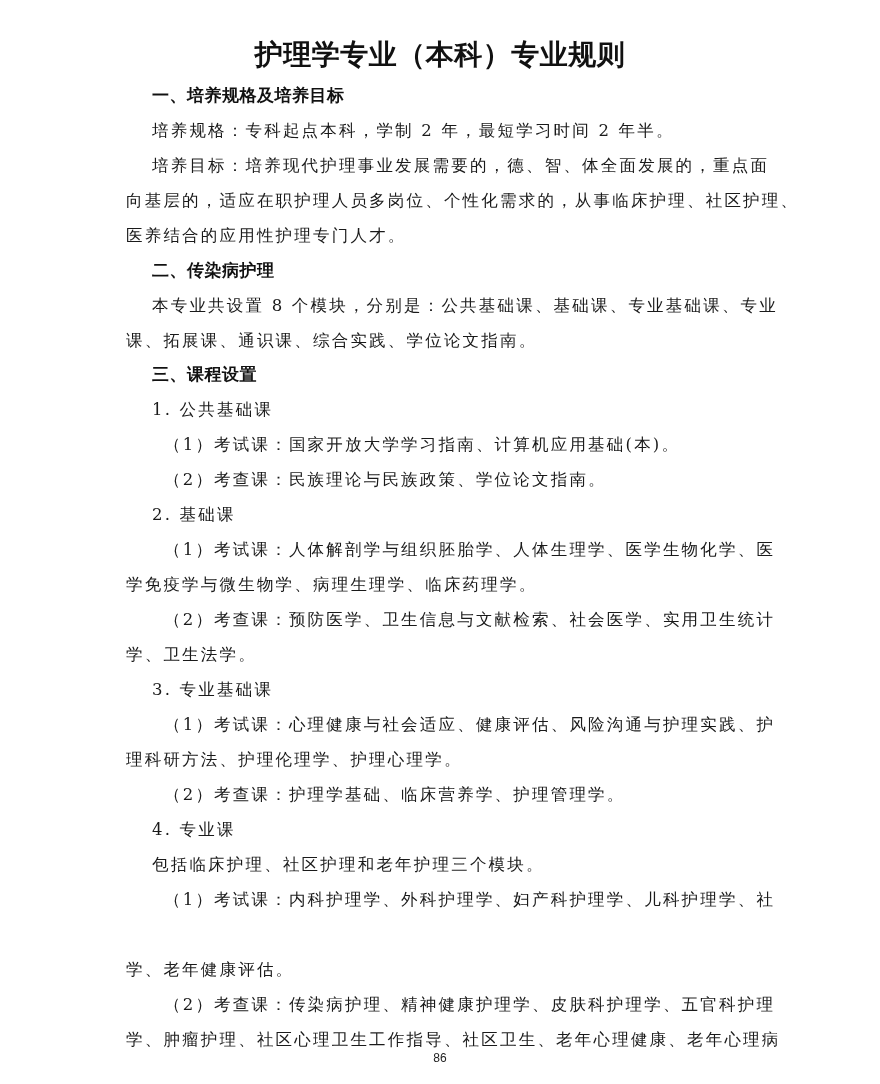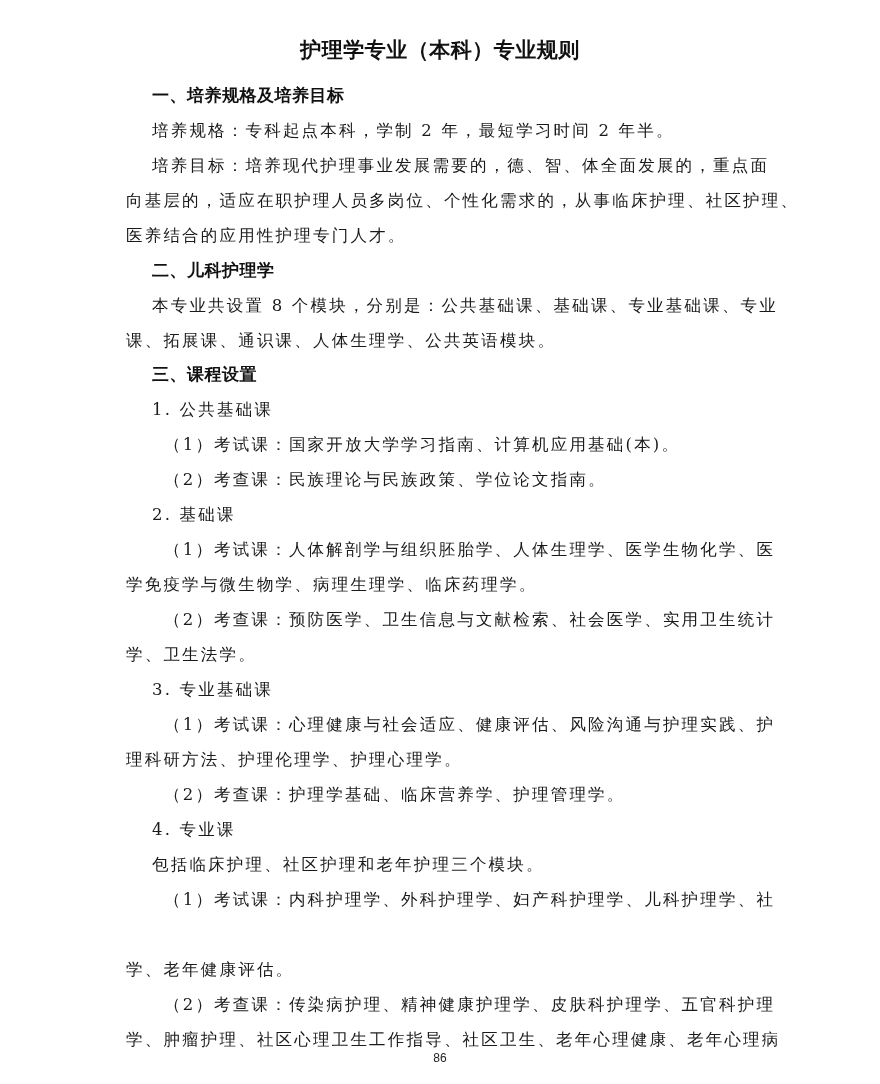--- a/index.html
+++ b/index.html
@@ -1,21 +1,21 @@
 <!DOCTYPE html>
 <html><head>
 <meta charset="utf-8">
 <style>
   html, body { margin: 0; padding: 0; background: #ffffff; }
   body { width: 880px; height: 1084px; position: relative; overflow: hidden;
          font-family: "DejaVu Serif", "Liberation Serif", serif; color: #1a1a1a; }
   .page { position: absolute; left: 0; top: 0; width: 880px; height: 1084px; background: #fff; }
   .title { position: absolute; top: 36px; left: 0; width: 880px; text-align: center;
            font-family: "DejaVu Sans", "Liberation Sans", sans-serif; font-weight: bold;
-           font-size: 21px; letter-spacing: 0.5px; color: #111; }
+           font-size: 28px; letter-spacing: 0.5px; color: #111; }
   .line { position: absolute; white-space: nowrap; font-size: 16.5px; letter-spacing: 2.2px; text-align: center; }
   .h { font-family: "DejaVu Sans", "Liberation Sans", sans-serif; font-weight: bold;
        font-size: 17px; letter-spacing: 0.5px; color: #111; }
   .indent { left: 152px; }
   .noindent { left: 126px; }
   .sub { left: 164px; }
   .pnum { position: absolute; top: 1051px; left: 0; width: 880px; text-align: center;
           font-family: "Liberation Sans", sans-serif; font-size: 12px; color: #222; }
 </style>
 </head>
@@ -23,23 +23,23 @@
 
 <div class="page">
   <div class="title">护理学专业（本科）专业规则</div>
 
   <div class="line h indent" style="top:84px">一、培养规格及培养目标</div>
   <div class="line indent" style="top:120px">培养规格：专科起点本科，学制 2 年，最短学习时间 2 年半。</div>
   <div class="line noindent" style="top:190px">向基层的，适应在职护理人员多岗位、个性化需求的，从事临床护理、社区护理、</div>
   <div class="line indent" style="top:155px">培养目标：培养现代护理事业发展需要的，德、智、体全面发展的，重点面</div>
   <div class="line noindent" style="top:225px">医养结合的应用性护理专门人才。</div>
 
-  <div class="line h indent" style="top:259px">二、儿科护理学</div>
+  <div class="line h indent" style="top:259px">二、传染病护理</div>
   <div class="line indent" style="top:295px">本专业共设置 8 个模块，分别是：公共基础课、基础课、专业基础课、专业</div>
-  <div class="line noindent" style="top:330px">课、拓展课、通识课、人体生理学、公共英语模块。</div>
+  <div class="line noindent" style="top:330px">课、拓展课、通识课、综合实践、学位论文指南。</div>
 
   <div class="line h indent" style="top:363px">三、课程设置</div>
 
   <div class="line indent" style="top:399px">1. 公共基础课</div>
   <div class="line sub" style="top:434px">（1）考试课：国家开放大学学习指南、计算机应用基础(本)。</div>
   <div class="line sub" style="top:469px">（2）考查课：民族理论与民族政策、学位论文指南。</div>
 
   <div class="line indent" style="top:504px">2. 基础课</div>
   <div class="line sub" style="top:539px">（1）考试课：人体解剖学与组织胚胎学、人体生理学、医学生物化学、医</div>
   <div class="line noindent" style="top:574px">学免疫学与微生物学、病理生理学、临床药理学。</div>

